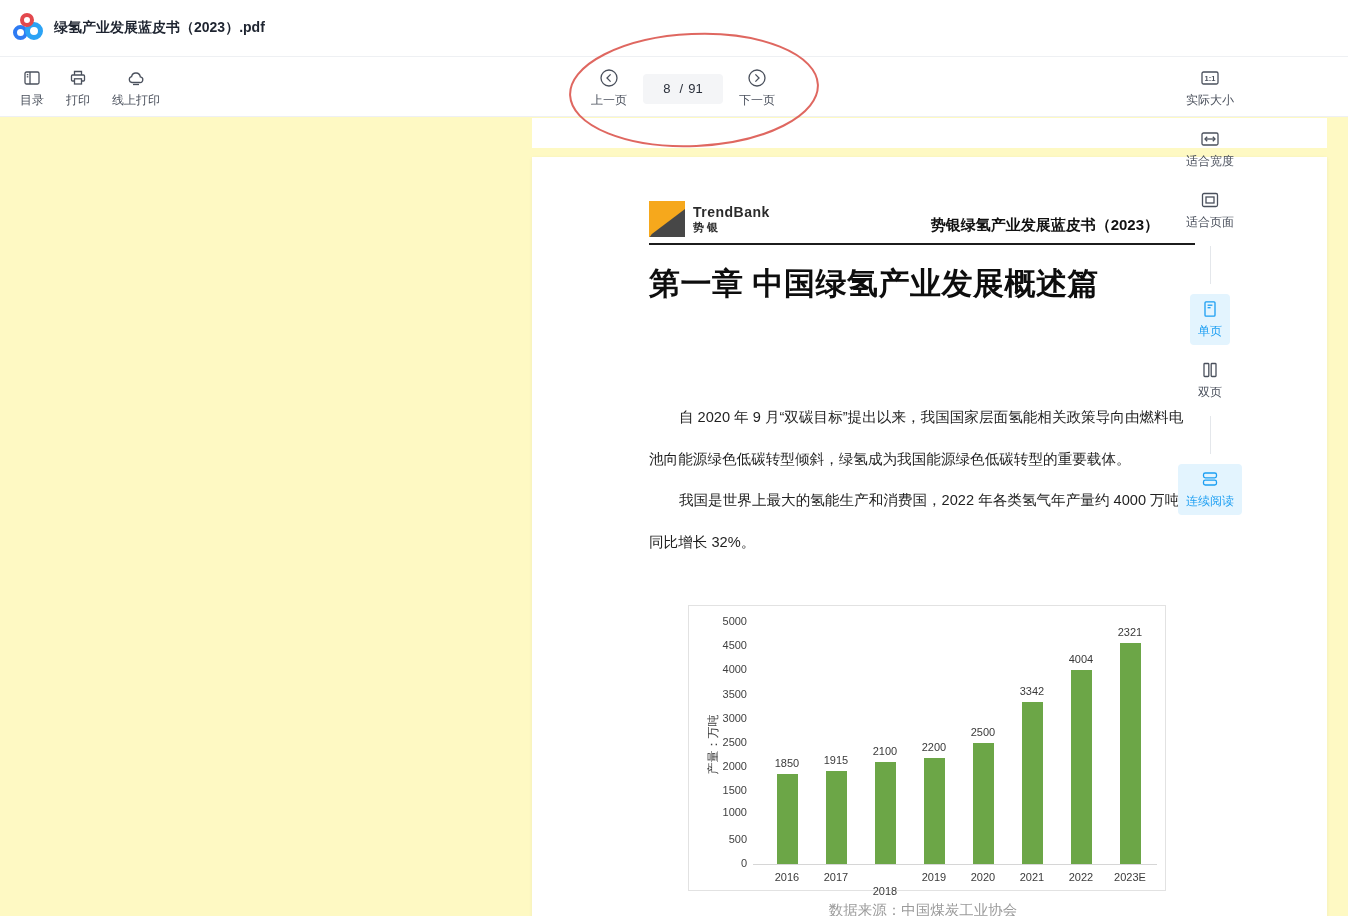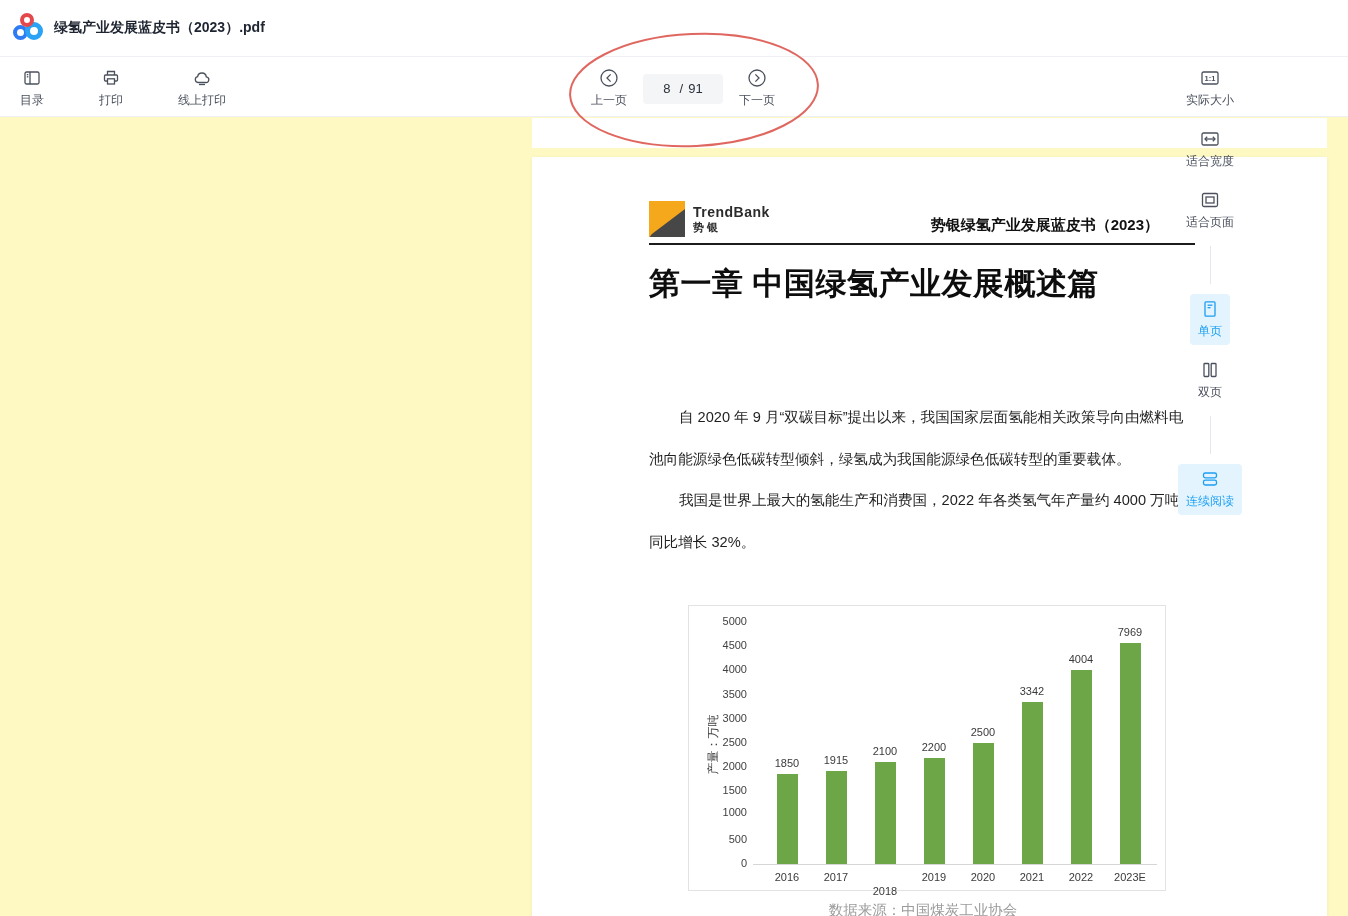--- a/index.html
+++ b/index.html
@@ -15,21 +15,21 @@
   .ring-blue { width:15px; height:15px; border:4.5px solid #2e7bf3; left:1px; top:13px; }
   .ring-cyan { width:18px; height:18px; border:5px solid #2ba3f5; left:13px; top:10px; }
   .filename { font-size:14px; font-weight:700; color:#1e2430; }
 
   
   .toolbar { height:60px; background:#fff; border-bottom:1px solid #eef0f3; position:relative; z-index:2; }
   .tbtn { display:flex; flex-direction:column; align-items:center; justify-content:center;
     gap:4px; color:#4a505c; font-size:12px; cursor:pointer; padding:5px 8px; border-radius:4px; }
   .tbtn svg { display:block; }
   .tbtn.active { background:#e3f4fe; color:#1b9ef2; }
-  .tb-left  { position:absolute; left:12px; top:6px; display:flex; gap:39px; }
+  .tb-left  { position:absolute; left:12px; top:6px; display:flex; gap:6px; }
   .tb-center{ position:absolute; left:583px; top:6px; display:flex; gap:8px; align-items:center; }
   .tb-right { position:absolute; right:106px; top:6px; display:flex; gap:10px; align-items:center;flex-direction:column; }
   .pagebox { width:80px; height:30px; background:#f4f5f7; border-radius:4px;
     display:flex; align-items:center; justify-content:center; gap:9px;
     font-size:13px; color:#2a2f3a; }
   .pagebox .tot { margin-left:-4px; }
   .vsep { width:1px; height:38px; background:#e4e7eb; margin:0 4px; }
 
   
   .annot { position:absolute; left:564px; top:30px; z-index:5; pointer-events:none; }
@@ -270,19 +270,19 @@
         <div class="bar" style="left: 283.5px; top: 137px; height: 121px; background: rgb(108, 166, 71);"></div>
         <div class="barlabel" style="left: 264px; top: 120px;">2500</div>
         <div class="xtick" style="left: 264px; top: 265px;">2020</div>
         <div class="bar" style="left: 332.5px; top: 96px; height: 162px; background: rgb(108, 166, 71);"></div>
         <div class="barlabel" style="left: 313px; top: 79px;">3342</div>
         <div class="xtick" style="left: 313px; top: 265px;">2021</div>
         <div class="bar" style="left: 381.5px; top: 64px; height: 194px; background: rgb(108, 166, 71);"></div>
         <div class="barlabel" style="left: 362px; top: 47px;">4004</div>
         <div class="xtick" style="left: 362px; top: 265px;">2022</div>
         <div class="bar" style="left: 430.5px; top: 37px; height: 221px; background: rgb(108, 166, 71);"></div>
-        <div class="barlabel" style="left: 411px; top: 20px;">7969</div>
+        <div class="barlabel" style="left: 411px; top: 20px;">2321</div>
         <div class="xtick" style="left: 411px; top: 265px;">2023E</div>
       </div>
 
     <div class="fig-source">数据来源：中国煤炭工业协会</div>
   </div>
 </div>
 
 </body></html>

